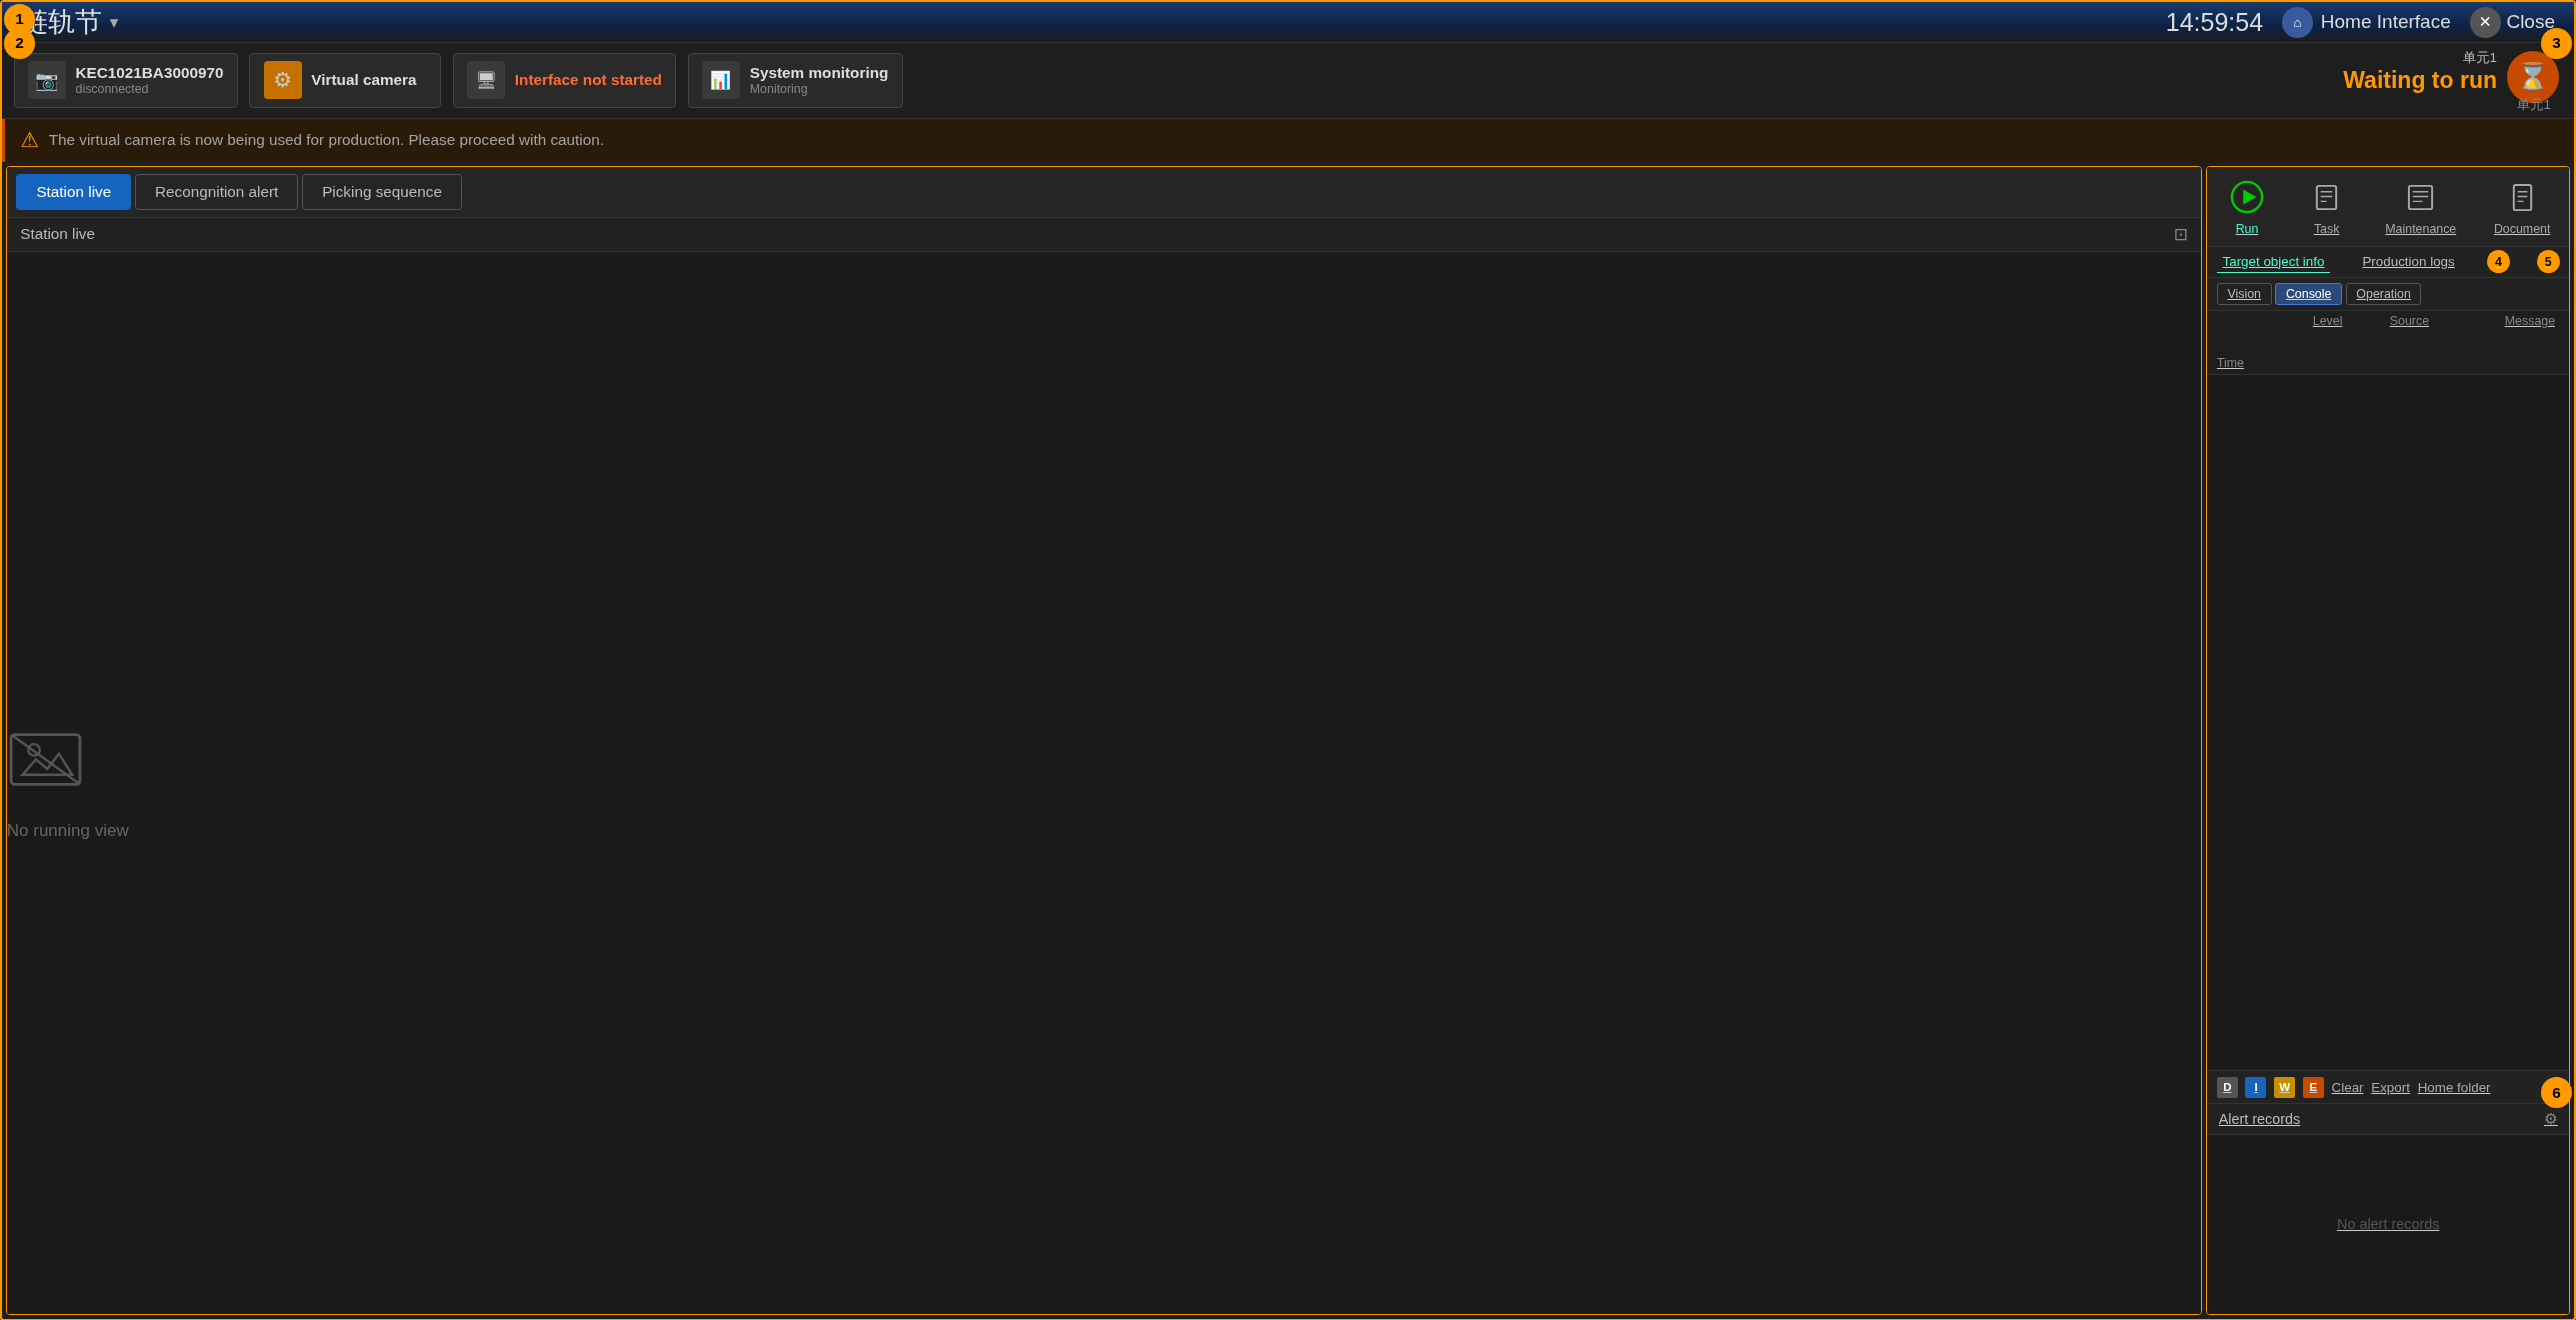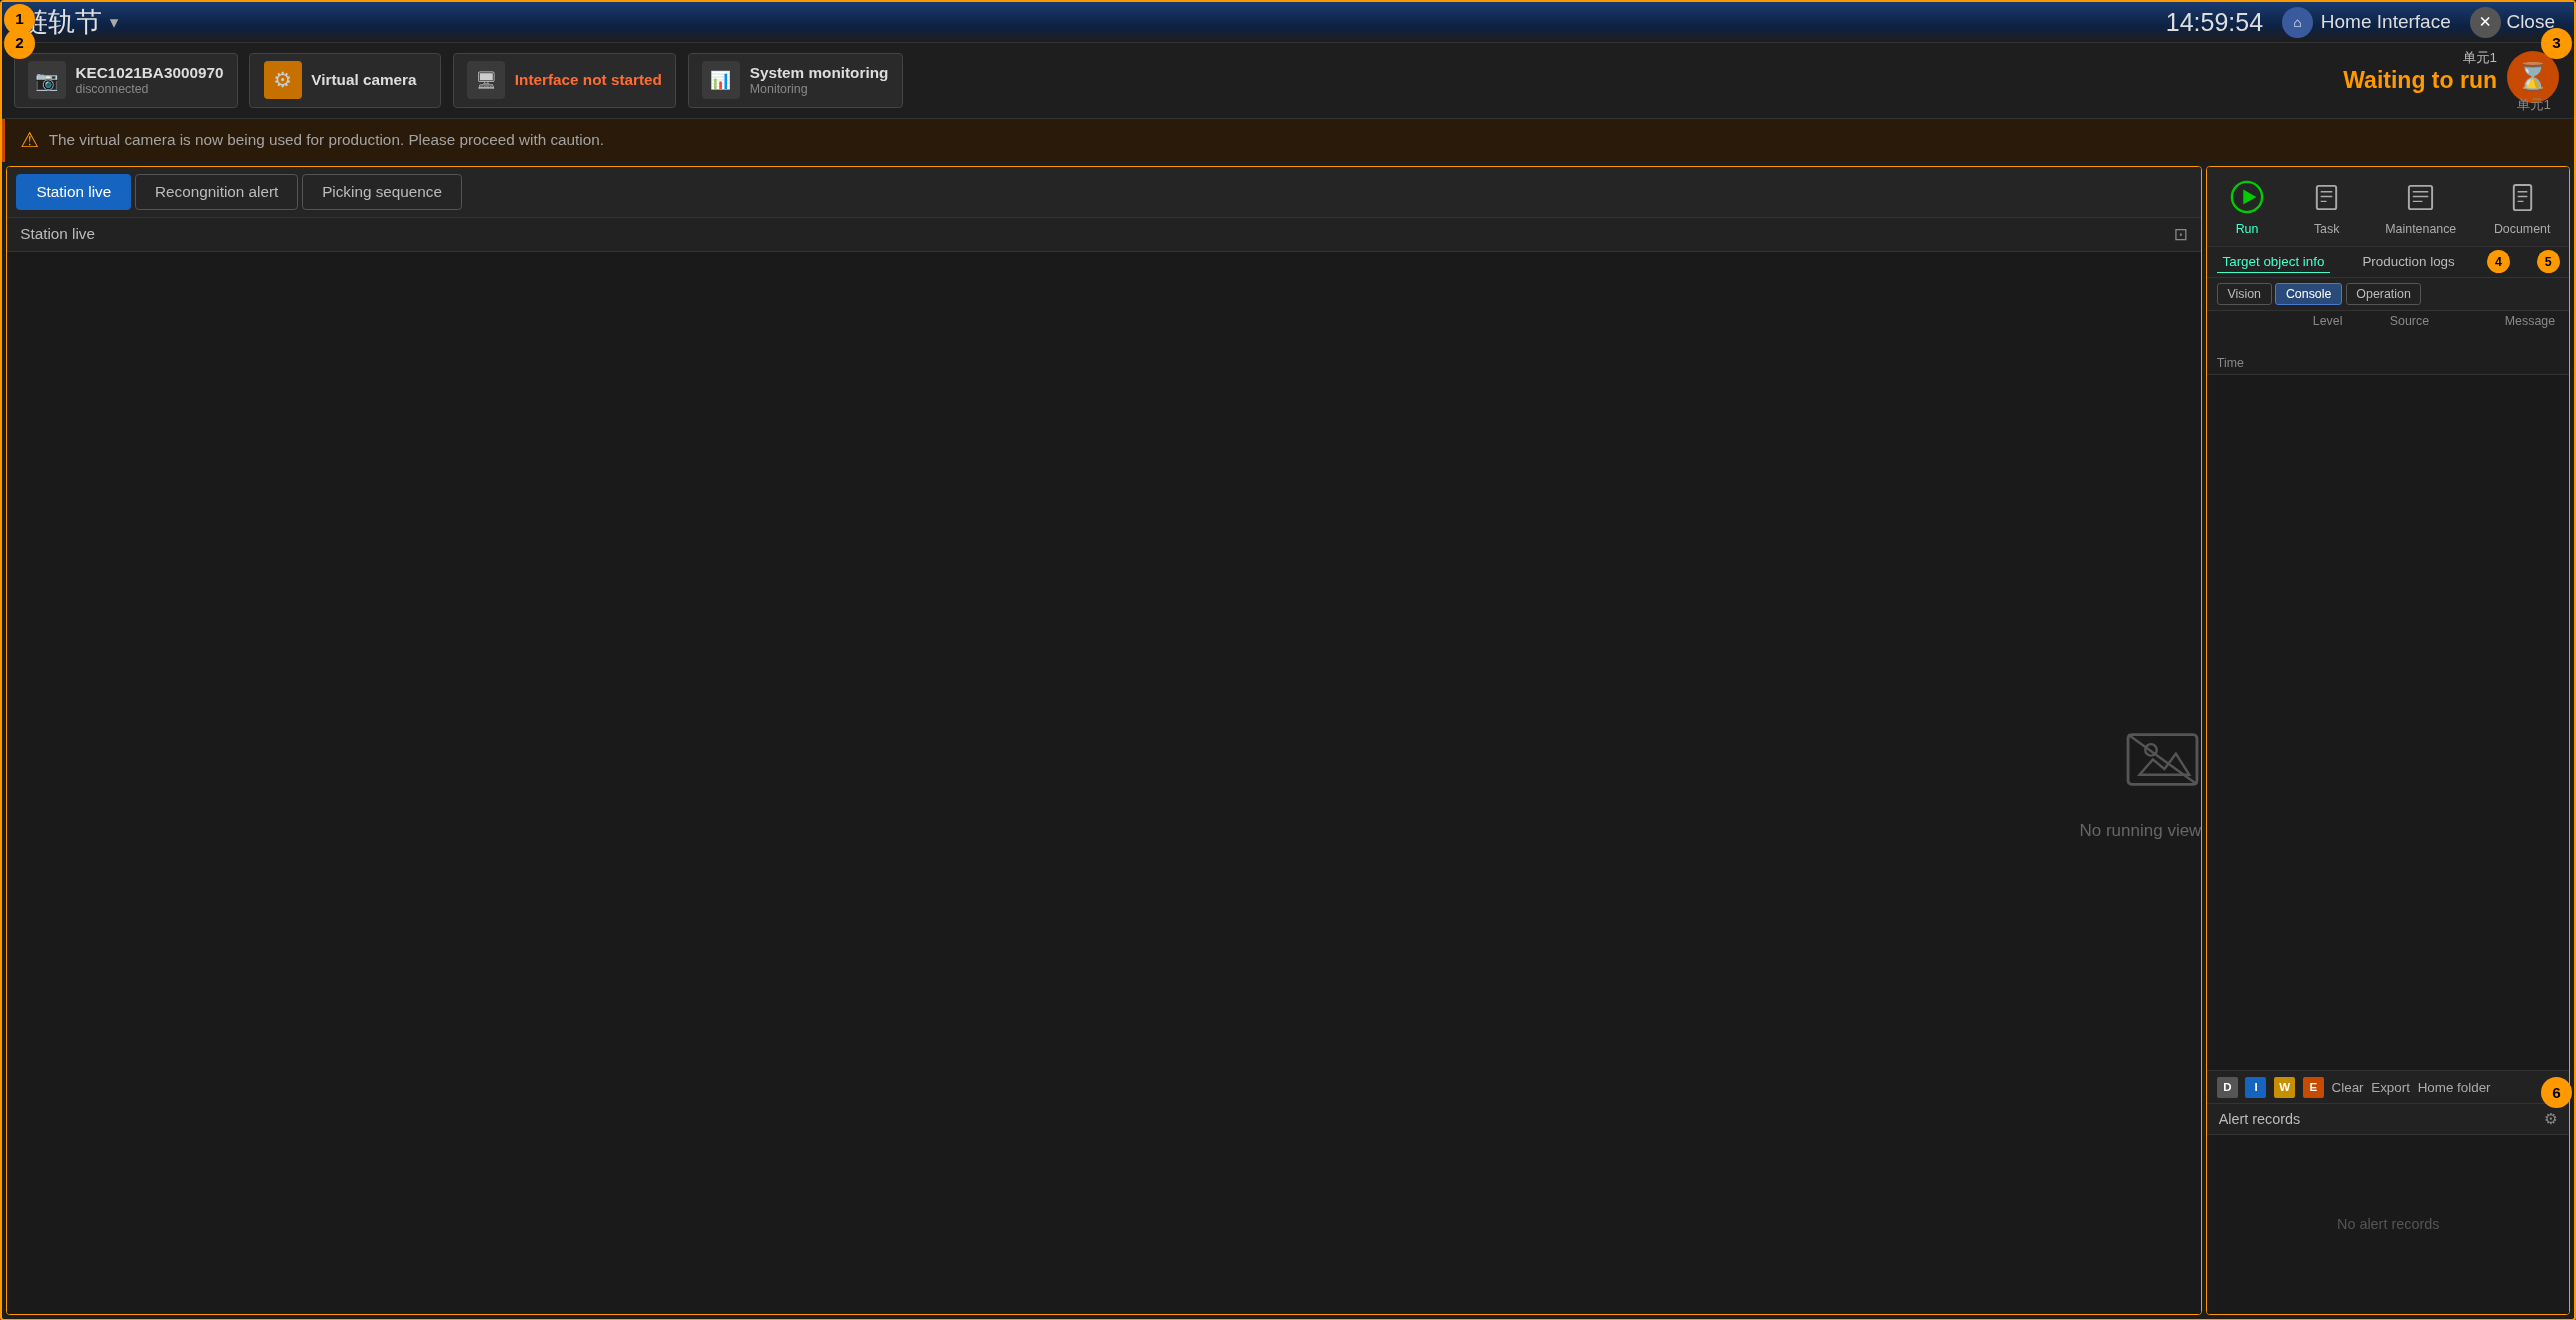--- a/index.html
+++ b/index.html
@@ -226,21 +226,21 @@
       font-size: 17px;
       color: #888;
       cursor: pointer;
     }
 
     .no-view-area {
       flex: 1;
       width: 100%;
       display: flex;
       flex-direction: column;
-      align-items: flex-end;
+      align-items: flex-start;
       justify-content: center;
       gap: 14px;
     }
     .no-view-icon {
       font-size: 67px;
       color: #555;
     }
     .no-view-text {
       font-size: 17px;
       color: #666;
@@ -249,20 +249,21 @@
     
     .right-panel {
       width: 364px;
       flex-shrink: 0;
       display: flex;
       flex-direction: column;
       border: 1.9px solid #f90;
       border-radius: 3.8px;
       margin: 3.8px 3.8px 3.8px 0;
       overflow: hidden;
+      text-decoration: underline;
     }
 
     .sidebar-icons {
       display: flex;
       justify-content: space-around;
       background: #252525;
       padding: 9.6px 0;
       border-bottom: 1px solid #333;
       flex-shrink: 0;
     }

